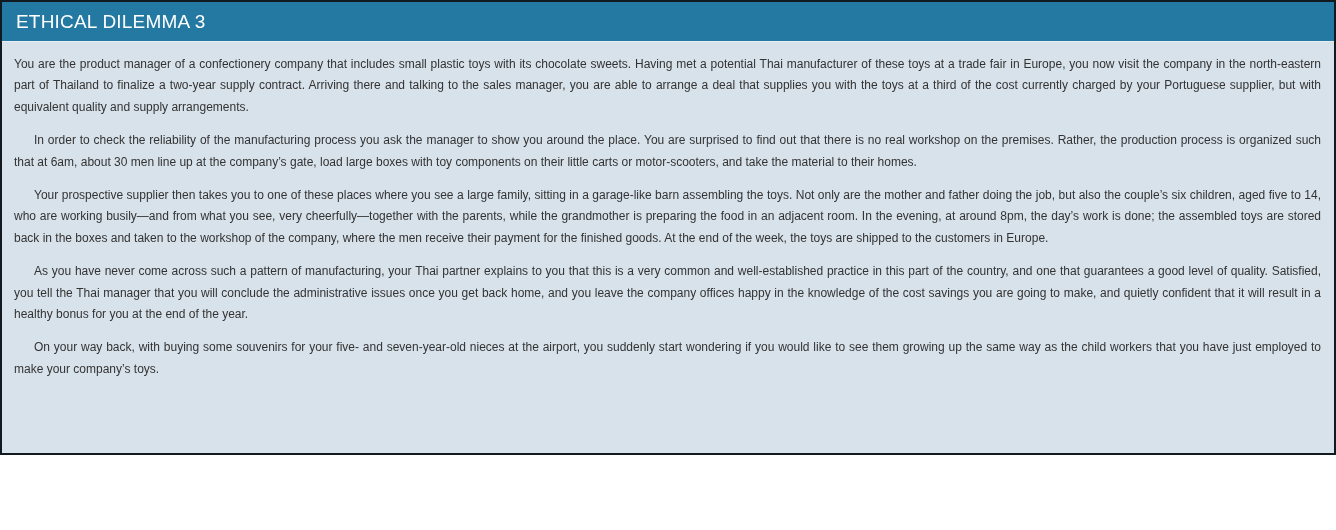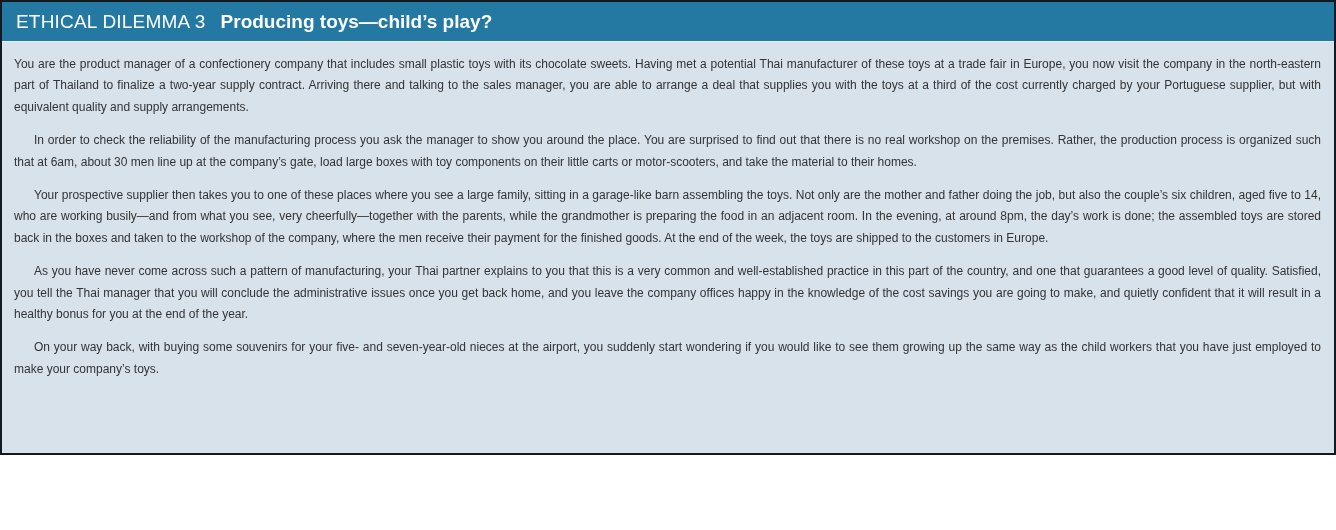--- a/index.html
+++ b/index.html
@@ -54,21 +54,20 @@
     margin-top: 12px;
     text-indent: 20px;
   }
 </style>
 </head>
 <body>
 
 <div class="panel">
   <div class="panel-header">
     <span class="hdr-label">ETHICAL DILEMMA 3</span>
-    <span class="hdr-title">Producing toys—child’s play?</span>
   </div>
   <div class="panel-body">
     <p>You are the product manager of a confectionery company that includes small plastic toys with its chocolate sweets. Having met a potential Thai manufacturer of these toys at a trade fair in Europe, you now visit the company in the north-eastern part of Thailand to finalize a two-year supply contract. Arriving there and talking to the sales manager, you are able to arrange a deal that supplies you with the toys at a third of the cost currently charged by your Portuguese supplier, but with equivalent quality and supply arrangements.</p>
     <p>In order to check the reliability of the manufacturing process you ask the manager to show you around the place. You are surprised to find out that there is no real workshop on the premises. Rather, the production process is organized such that at 6am, about 30 men line up at the company’s gate, load large boxes with toy components on their little carts or motor-scooters, and take the material to their homes.</p>
     <p>Your prospective supplier then takes you to one of these places where you see a large family, sitting in a garage-like barn assembling the toys. Not only are the mother and father doing the job, but also the couple’s six children, aged five to 14, who are working busily—and from what you see, very cheerfully—together with the parents, while the grandmother is preparing the food in an adjacent room. In the evening, at around 8pm, the day’s work is done; the assembled toys are stored back in the boxes and taken to the workshop of the company, where the men receive their payment for the finished goods. At the end of the week, the toys are shipped to the customers in Europe.</p>
     <p>As you have never come across such a pattern of manufacturing, your Thai partner explains to you that this is a very common and well-established practice in this part of the country, and one that guarantees a good level of quality. Satisfied, you tell the Thai manager that you will conclude the administrative issues once you get back home, and you leave the company offices happy in the knowledge of the cost savings you are going to make, and quietly confident that it will result in a healthy bonus for you at the end of the year.</p>
     <p>On your way back, with buying some souvenirs for your five- and seven-year-old nieces at the airport, you suddenly start wondering if you would like to see them growing up the same way as the child workers that you have just employed to make your company’s toys.</p>
   </div>
 </div>
 

